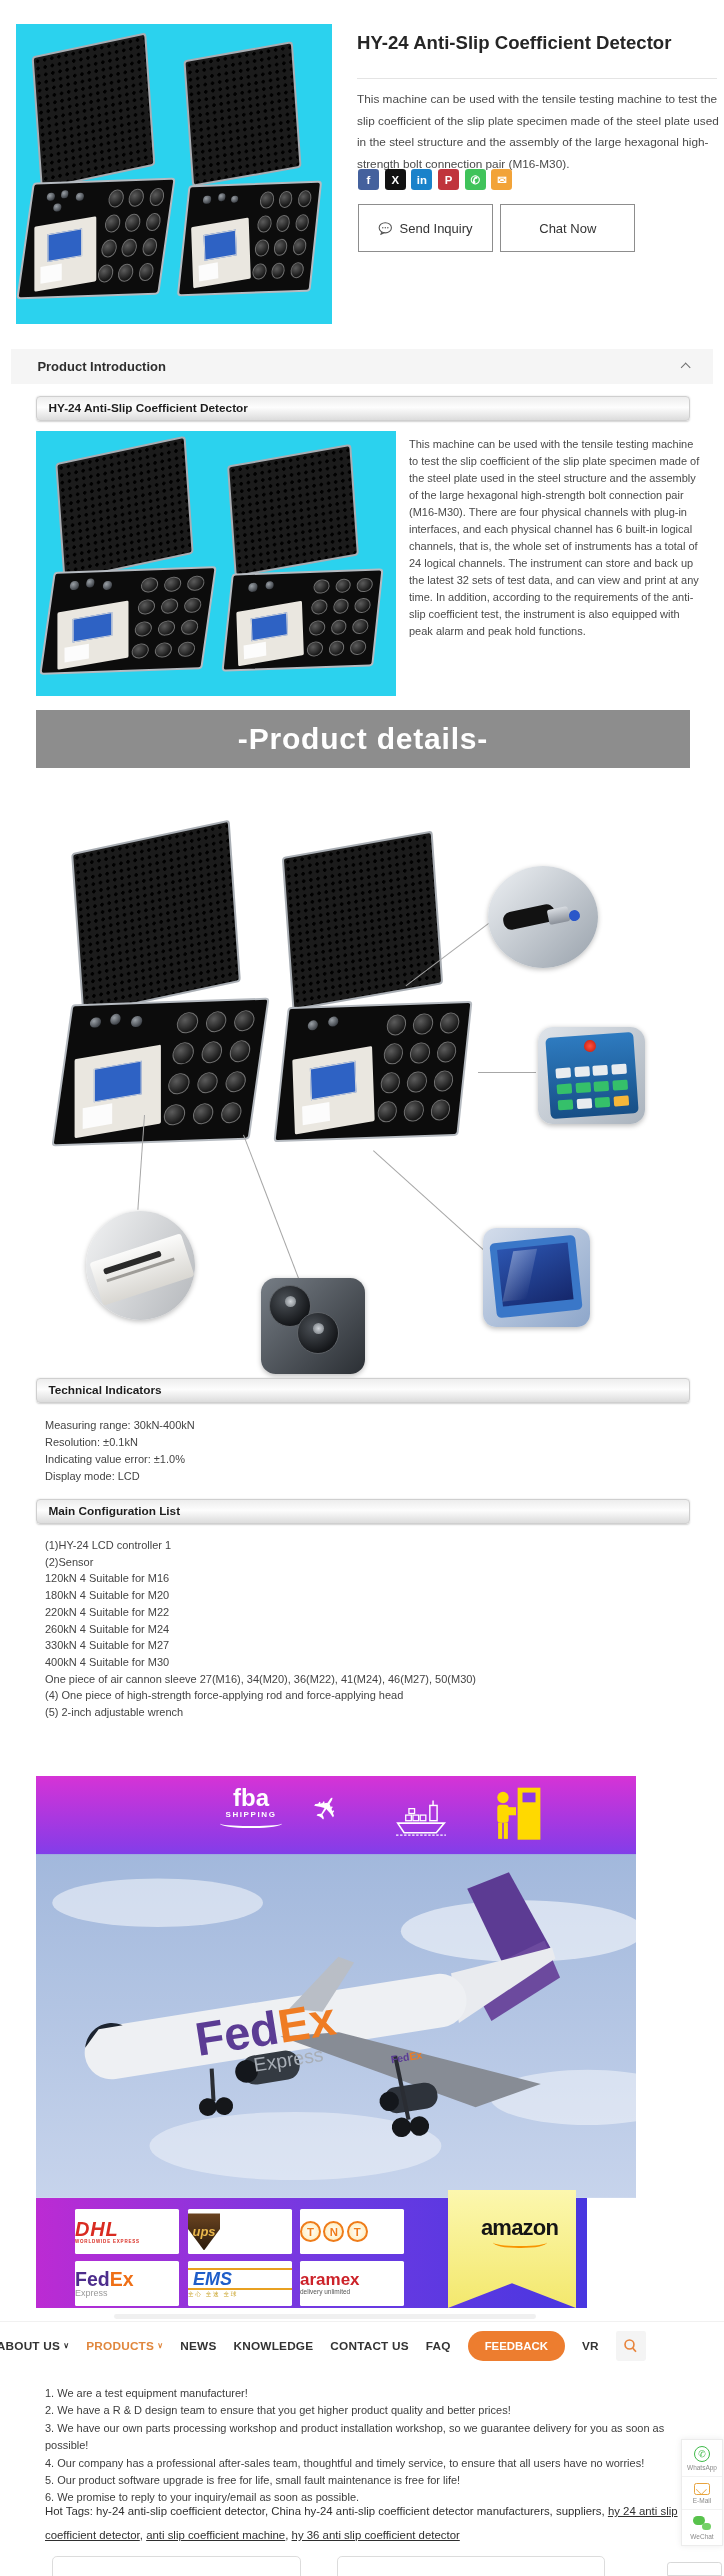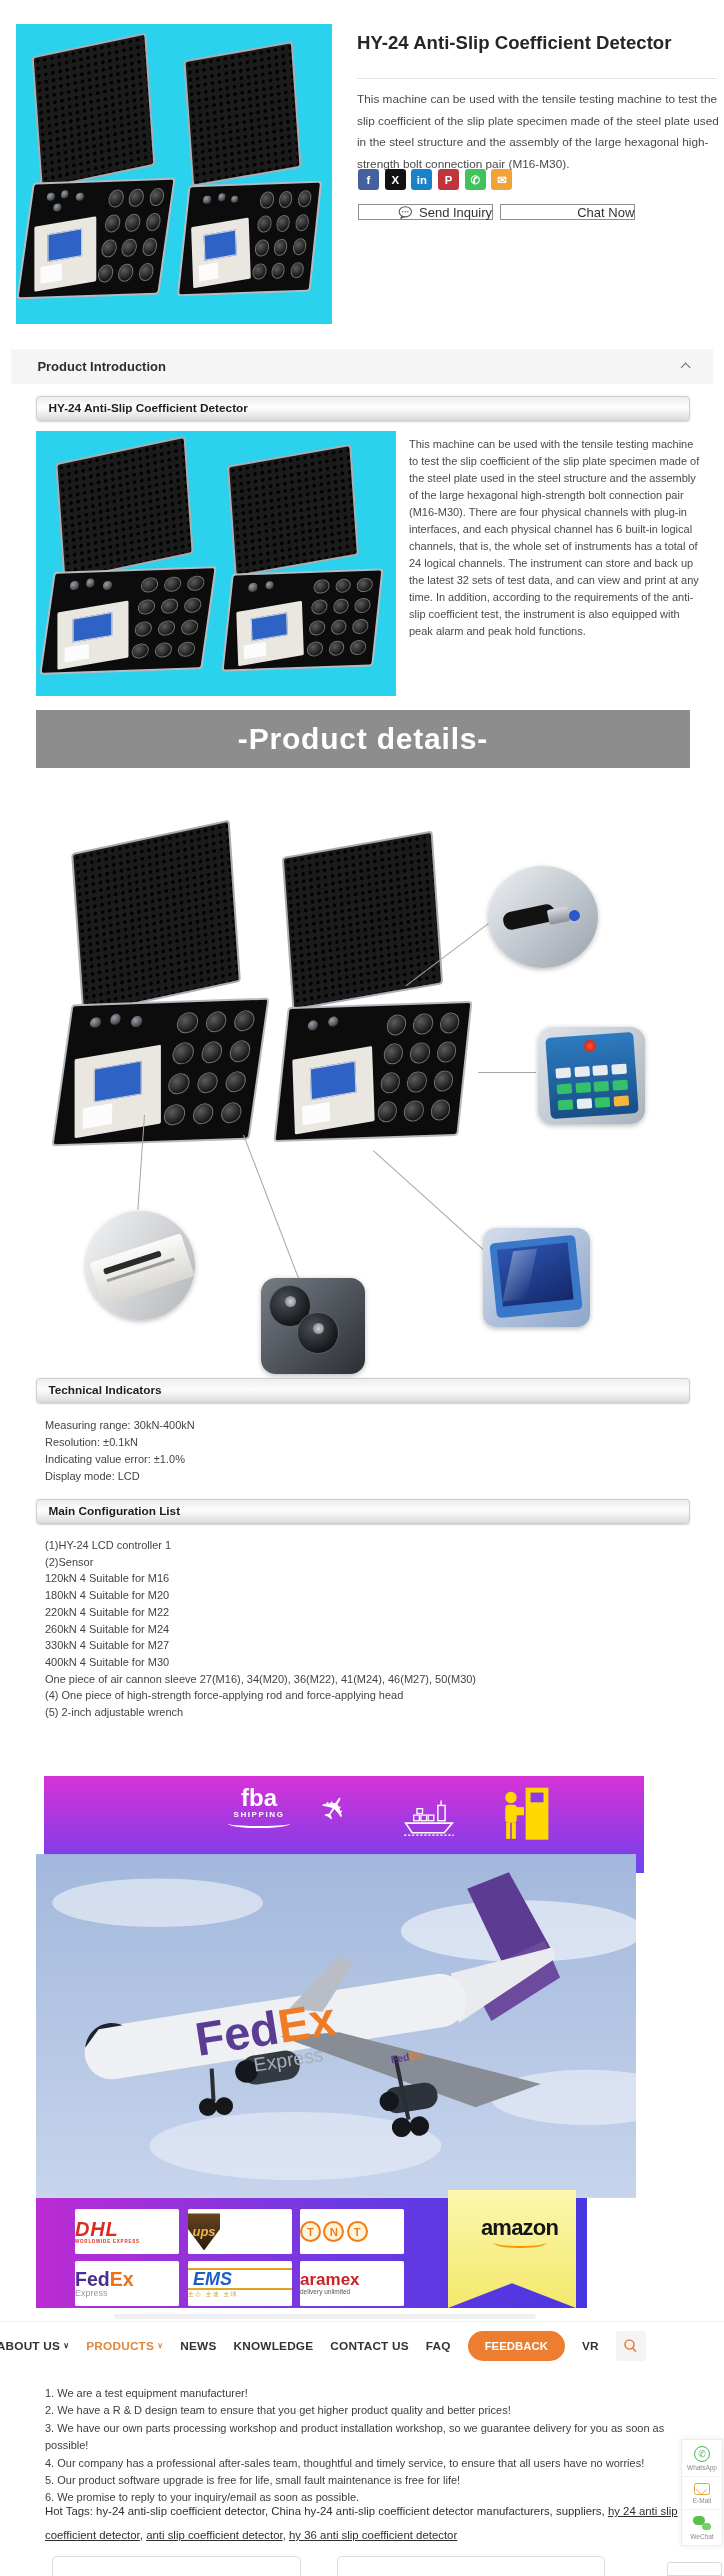--- a/index.html
+++ b/index.html
@@ -39,39 +39,39 @@
   
   .title { font-size:18.6px; font-weight:700; color:#262626; }
   .hr-line { height:0.8px; background:#e4e4e4; }
   .desc { font-size:11.8px; line-height:21.5px; color:#4a4a4a; }
   .soc { display:flex; gap:5.7px; }
   .soc span { width:21px; height:21px; border-radius:3.2px; color:#fff; font-size:11.4px; font-weight:700;
               display:flex; align-items:center; justify-content:center; cursor:pointer; }
   .s-fb{background:#44619d;} .s-x{background:#121212;} .s-in{background:#1a82ca;font-size:9.7px;}
   .s-pin{background:#c0343c;} .s-wa{background:#3fc35a;font-size:13px;} .s-mail{background:#f2a338;font-size:12px;}
   .btnrow { display:flex; gap:7.3px; }
-  .obtn { width:135px; height:16px; border:0.8px solid #8d8d8d; background:#fff; display:flex; gap:6.5px;
-          align-items:center; justify-content:flex-end; font-size:13px; color:#333; cursor:pointer; }
+  .obtn { width:135px; height:48px; border:0.8px solid #8d8d8d; background:#fff; display:flex; gap:6.5px;
+          align-items:center; justify-content:center; font-size:13px; color:#333; cursor:pointer; }
 
   
   .acc { position:absolute; left:11.4px; top:349px; width:702px; height:35px; background:#f5f5f5; cursor:pointer; }
   .acc .t { position:absolute; left:26px; top:0; line-height:35px; font-size:13px; font-weight:700; color:#2e2e2e; }
   .chev { position:absolute; right:24px; top:15.4px; width:7.3px; height:7.3px; border-left:1.6px solid #6e6e6e;
           border-top:1.6px solid #6e6e6e; transform:rotate(45deg); }
 
   .banner { position:absolute; left:36px; top:710px; width:654px; height:58px; background:#8d8d8d;
             color:#fff; font-size:30px; font-weight:600; text-align:center; line-height:57px; letter-spacing:0.8px; }
 
   
   .bub { position:absolute; box-shadow:0 1.6px 4.9px rgba(0,0,0,.25); overflow:hidden; }
   .line { position:absolute; background:#a7a7a7; transform-origin:top left; }
 
   
   .ship { position:absolute; left:36px; top:1776px; width:600px; height:532px; overflow:visible; }
-  .band-top { position:absolute; left:8px; top:0; width:600px; height:97px;
+  .band-top { position:absolute; left:0; top:0; width:600px; height:97px;
               background:linear-gradient(180deg,#d633d6 0%,#8e3be6 70%,#6a46ef 100%);padding-left:20px; }
   .fba { position:absolute; left:180px; top:9.7px; color:#fff; text-align:center; width:70px; }
   .fba .l1 { font-size:24px; font-weight:700; line-height:24px; }
   .fba .l2 { font-size:8px; font-weight:700; letter-spacing:1.6px; }
   .fba .arc { width:62px; height:9.7px; border-bottom:2.4px solid #fff; border-radius:50%; margin:0 auto; }
   .sky { position:absolute; left:0; top:78px; width:600px; height:344px; overflow:hidden; }
   .band-bot { position:absolute; left:0; top:422px; width:551px; height:110px;
               background:linear-gradient(90deg,#bc2bd3 0%,#6d3ae2 55%,#4836e0 100%); }
   .card { position:absolute; width:104px; height:45px; background:#fff; border-radius:1.6px; display:flex;
           flex-direction:column; justify-content:center; overflow:hidden; }
@@ -567,21 +567,21 @@
 
   <div class="points">
     <div>1. We are a test equipment manufacturer!</div>
     <div>2. We have a R &amp; D design team to ensure that you get higher product quality and better prices!</div>
     <div>3. We have our own parts processing workshop and product installation workshop, so we guarantee delivery for you as soon as possible!</div>
     <div>4. Our company has a professional after-sales team, thoughtful and timely service, to ensure that all users have no worries!</div>
     <div>5. Our product software upgrade is free for life, small fault maintenance is free for life!</div>
     <div>6. We promise to reply to your inquiry/email as soon as possible.</div>
   </div>
 
-  <div class="tags"><span>Hot Tags: hy-24 anti-slip coefficient detector, China hy-24 anti-slip coefficient detector manufacturers, suppliers, </span><a>hy 24 anti slip coefficient detector</a><span>, </span><a>anti slip coefficient detector</a><span>, </span><a>hy 36 anti slip coefficient detector</a></div>
+  <div class="tags"><span>Hot Tags: hy-24 anti-slip coefficient detector, China hy-24 anti-slip coefficient detector manufacturers, suppliers, </span><a>hy 24 anti slip coefficient detector</a><span>, </span><a>anti slip coefficient machine</a><span>, </span><a>hy 36 anti slip coefficient detector</a></div>
 
   <div class="stub" style="left:52px; width:249px;"></div>
   <div class="stub" style="left:337px; width:268px;"></div>
   <div class="abs" style="left:667px; top:2562px; width:55px; height:13.8px; border:0.8px solid #d8d8d8; border-radius:3.2px 3.2px 0 0; background:#fff;"></div>
 
   <div class="fwidget">
     <div class="fcell">
       <span class="ic-wa">✆</span>
       <span class="lab">WhatsApp</span>
     </div>

